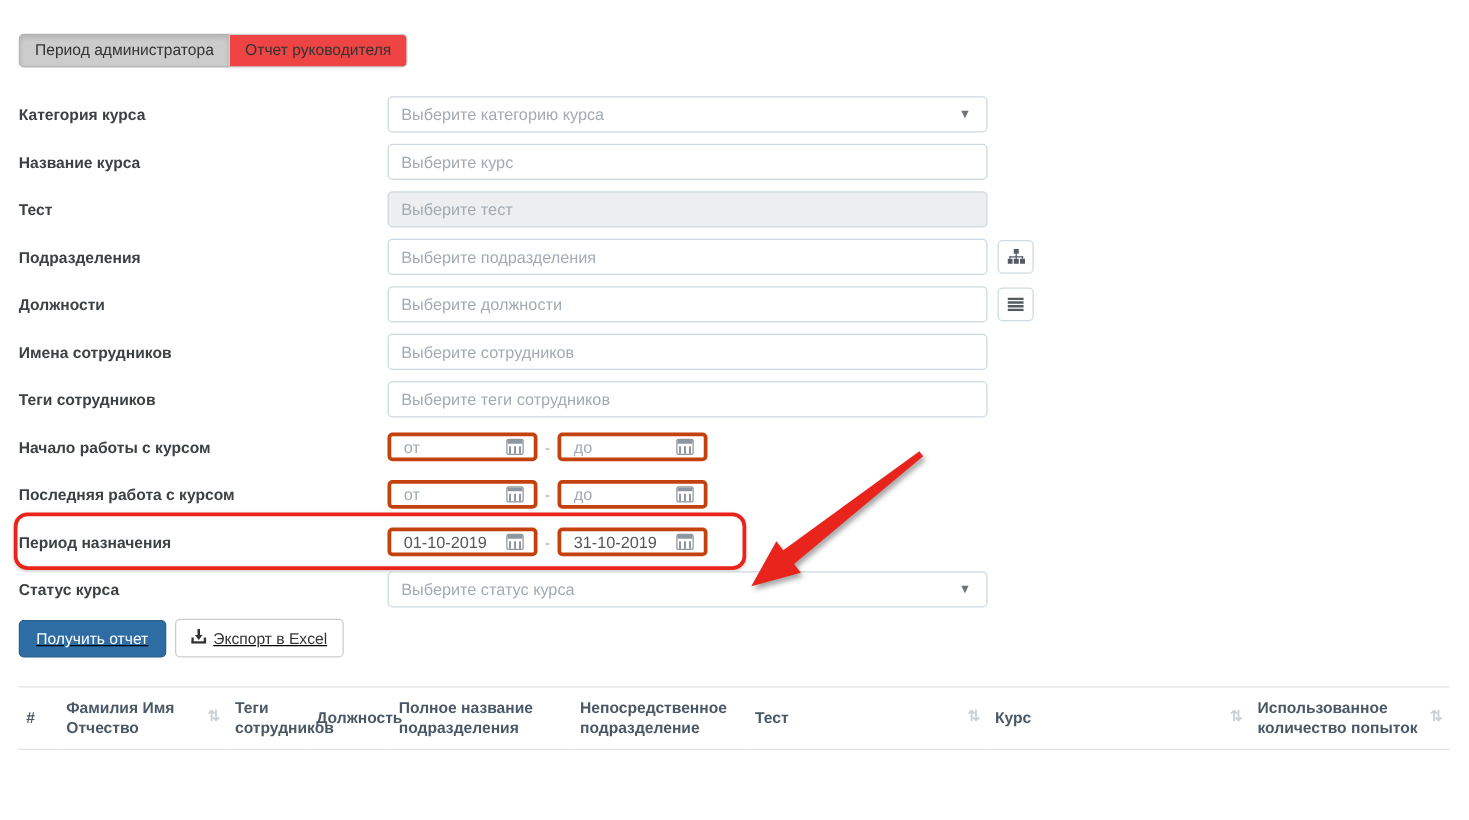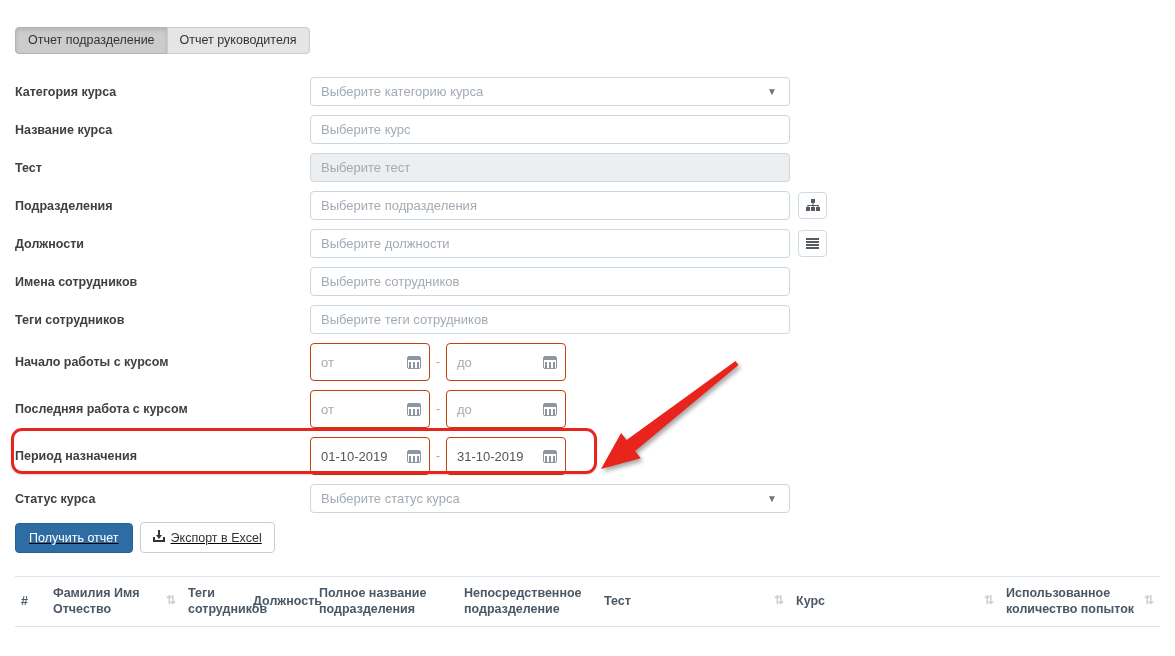--- a/index.html
+++ b/index.html
@@ -9,21 +9,21 @@
     position: relative;
     width: 1175px; height: 656px;
     background: #fff; overflow: hidden;
     padding: 8px 15px 0 15px;
   }
   .page-title { font-size: 21px; color: #4a4e52; font-weight: 400; letter-spacing: .2px; }
 
   
   .btn-group { display: inline-flex; margin-top: 19px; }
   .btn-group .btn {
-    font-size: 12.5px; color: #333; background: #e5e5e5;
+    font-size: 12.5px; color: #333; background: #ef4444;
     border: 1px solid #ccc; padding: 5px 12px; cursor: pointer;
     margin-left: -1px; white-space: nowrap; line-height: 1.2;
   }
   .btn-group .btn:first-child { border-radius: 4px 0 0 4px; margin-left: 0; }
   .btn-group .btn:last-child { border-radius: 0 4px 4px 0; }
   .btn-group .btn.active { background: #ccc; border-color: #b3b3b3; box-shadow: inset 0 2px 4px rgba(0,0,0,.12); }
 
   
   .form { margin-top: 23px; }
   .form-row { display: flex; align-items: center; margin-bottom: 9px; min-height: 29px; position: relative; }
@@ -41,21 +41,21 @@
   .text-input:disabled, .text-input.disabled { background: #eceeef; }
   .tool-btn {
     width: 29px; height: 27px; margin-left: 8px; background: #fff;
     border: 1px solid #cfdae2; border-radius: 4px; display: flex;
     align-items: center; justify-content: center; cursor: pointer; flex: none;
   }
   .tool-btn svg { display: block; }
 
   
   .date-box {
-    width: 120px; height: 38px; border: 1px solid #c2410c; border-radius: 4px;
+    width: 120px; height: 23px; border: 3px solid #c2410c; border-radius: 4px;
     display: flex; align-items: center; justify-content: space-between;
     padding: 0 8px 0 10px; background: #fff; font-size: 13px; color: #555; cursor: pointer;
   }
   .date-box .ph { color: #a2abb3; }
   .date-sep { margin: 0 6px; color: #9aa3ab; font-size: 12px; }
   .cal-icon { width: 14px; height: 13px; position: relative; flex: none;
     border: 1px solid #8e979f; border-radius: 2px;
     background:
       linear-gradient(#8e979f, #8e979f) 0 0 / 100% 3px no-repeat,
       repeating-linear-gradient(90deg, #8e979f 0 2px, transparent 2px 4px) 1px 5px / 10px 6px no-repeat;
@@ -93,21 +93,21 @@
   .sort-icon { color: #ccd2d9; font-size: 12px; flex: none; cursor: pointer; }
   th.sortable { cursor: pointer; }
 </style>
 </head>
 <body>
 
 <div class="page">
 
 
   <div class="btn-group">
-    <button class="btn active">Отчет подразделение</button>
+    <button class="btn active">Период администратора</button>
     <button class="btn">Отчет руководителя</button>
   </div>
 
   <div class="form">
 
 
     <div class="form-row">
       <div class="form-label">Категория курса</div>
       <div class="control">
         <div class="select-input">

